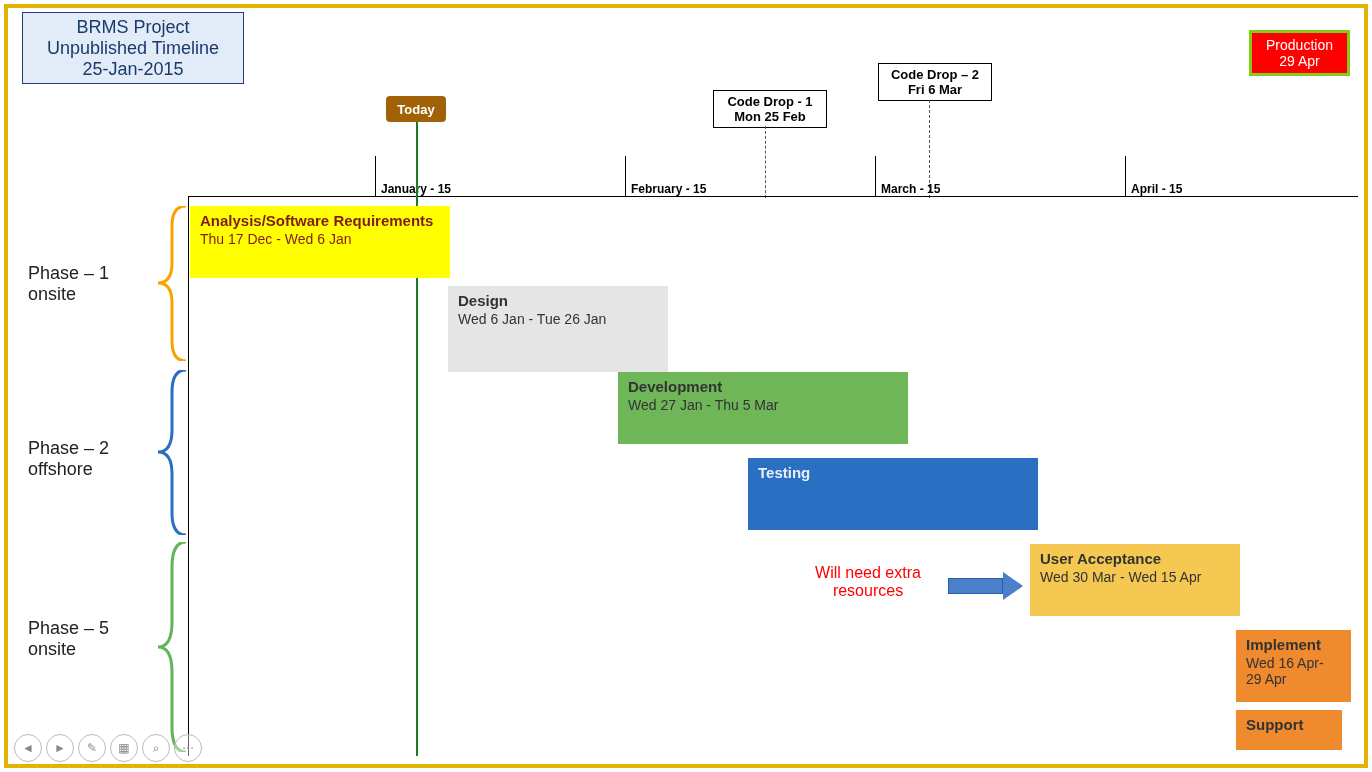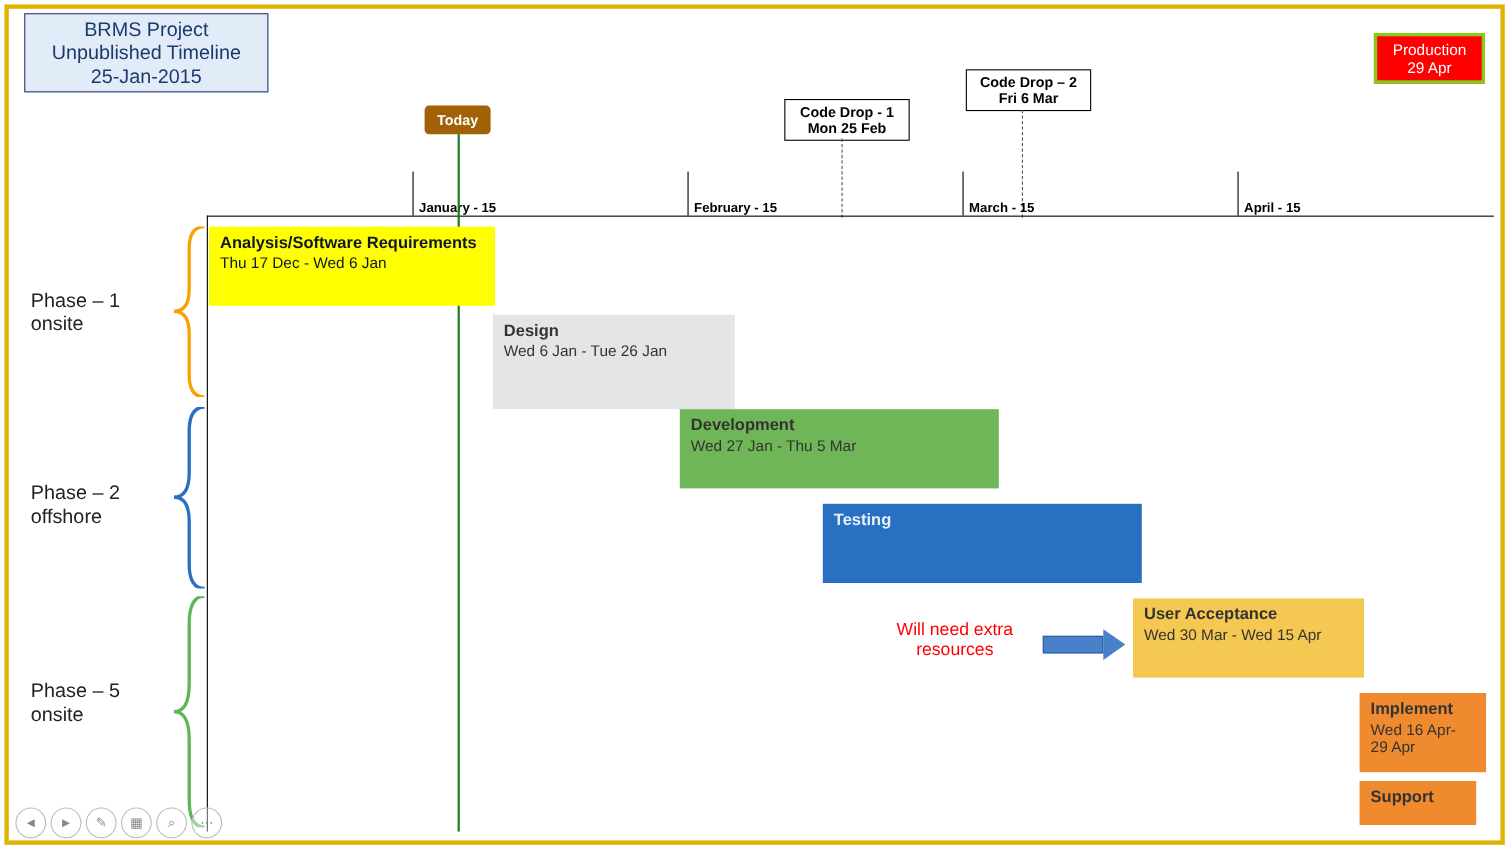--- a/index.html
+++ b/index.html
@@ -95,21 +95,21 @@
     <div class="month-label" style="left:193px">January - 15</div>
     <div class="month-tick" style="left:437px"></div>
     <div class="month-label" style="left:443px">February - 15</div>
     <div class="month-tick" style="left:687px"></div>
     <div class="month-label" style="left:693px">March - 15</div>
     <div class="month-tick" style="left:937px"></div>
     <div class="month-label" style="left:943px">April - 15</div>
 
     <div class="today-line"></div>
 
-    <div class="bar" id="bar-analysis" style="left: 2px; top: 50px; width: 260px; height: 72px; background: rgb(255, 255, 0); color: #0f172a;">
+    <div class="bar" id="bar-analysis" style="left: 2px; top: 50px; width: 260px; height: 72px; background: rgb(255, 255, 0); color: #7f1d1d;">
       <div class="bt">Analysis/Software Requirements</div>
       <div class="bd">Thu 17 Dec - Wed 6 Jan</div>
     </div>
     <div class="bar" id="bar-design" style="left: 260px; top: 130px; width: 220px; height: 86px; background: #e5e5e5; color: rgb(51, 51, 51);">
       <div class="bt">Design</div>
       <div class="bd">Wed 6 Jan - Tue 26 Jan</div>
     </div>
     <div class="bar" id="bar-development" style="left: 430px; top: 216px; width: 290px; height: 72px; background: rgb(111, 182, 89); color: rgb(51, 51, 51);">
       <div class="bt">Development</div>
       <div class="bd">Wed 27 Jan - Thu 5 Mar</div>

